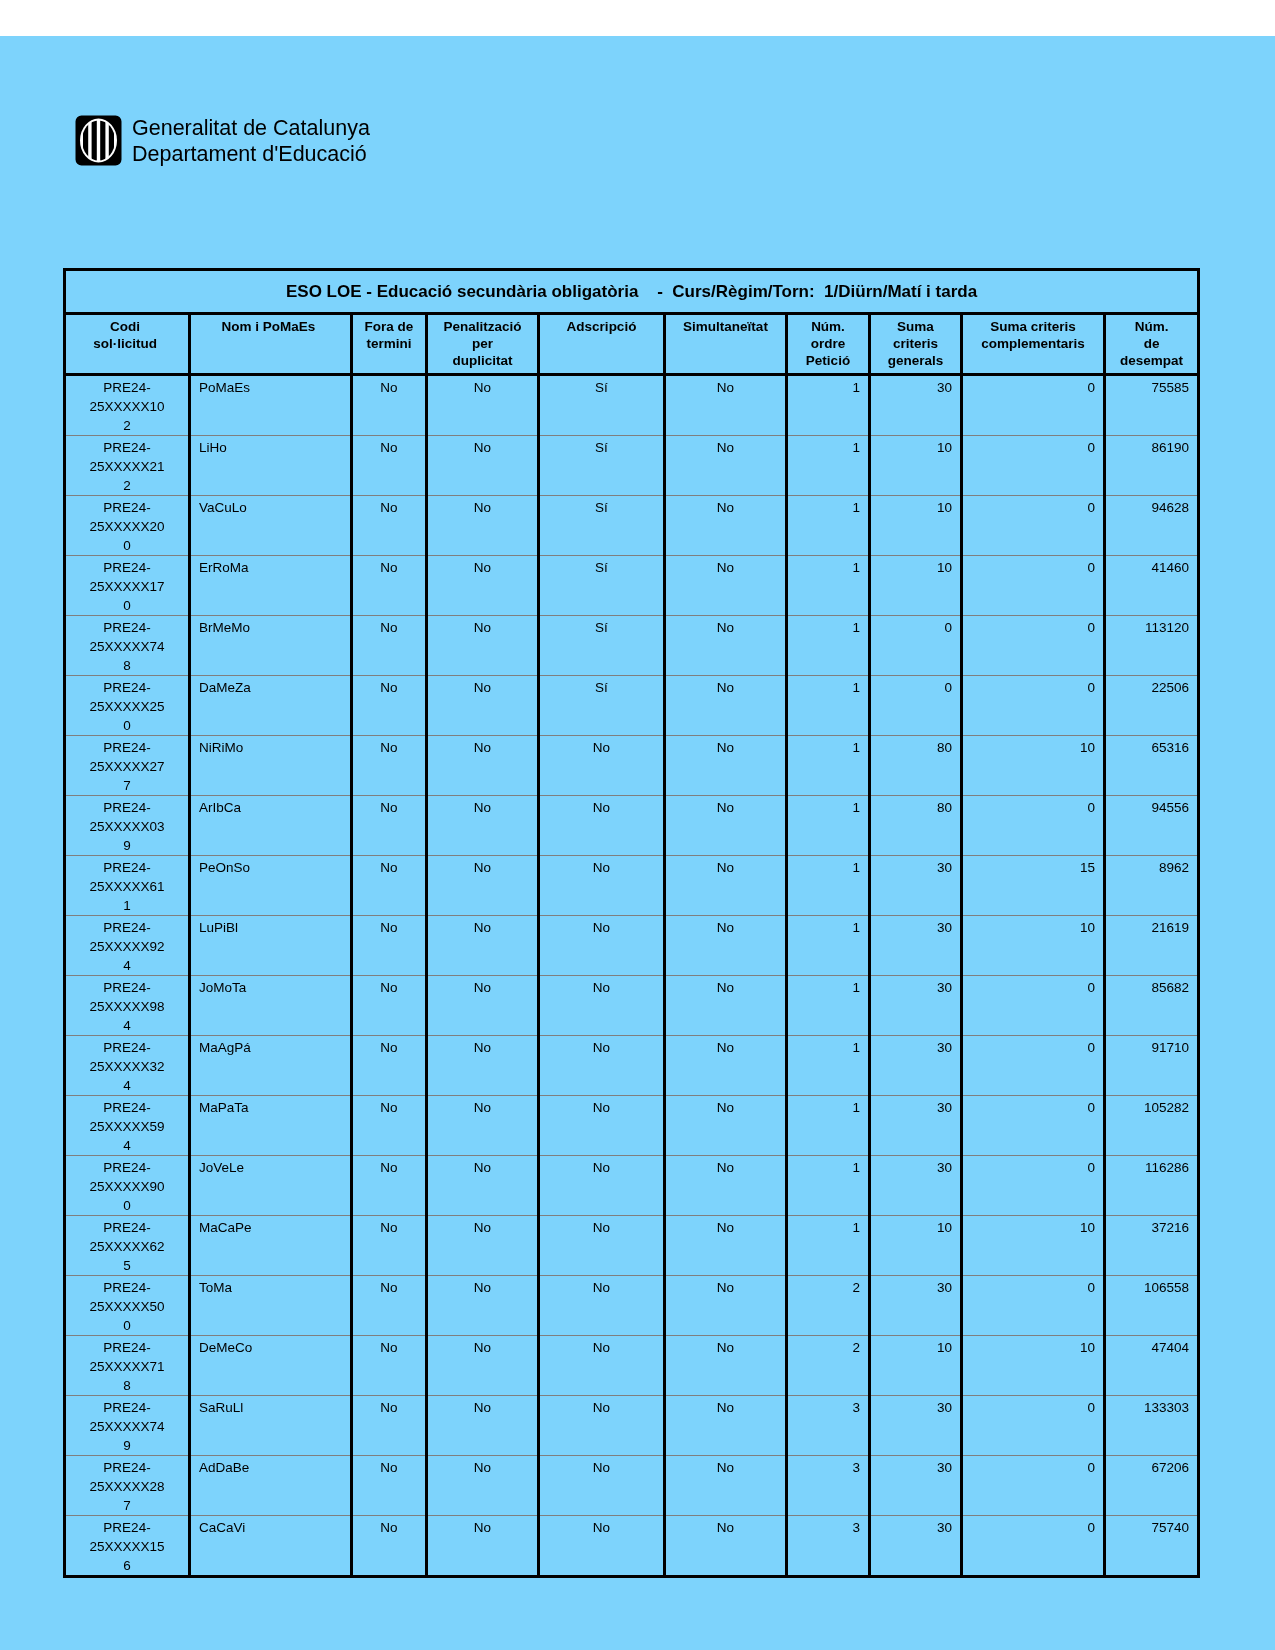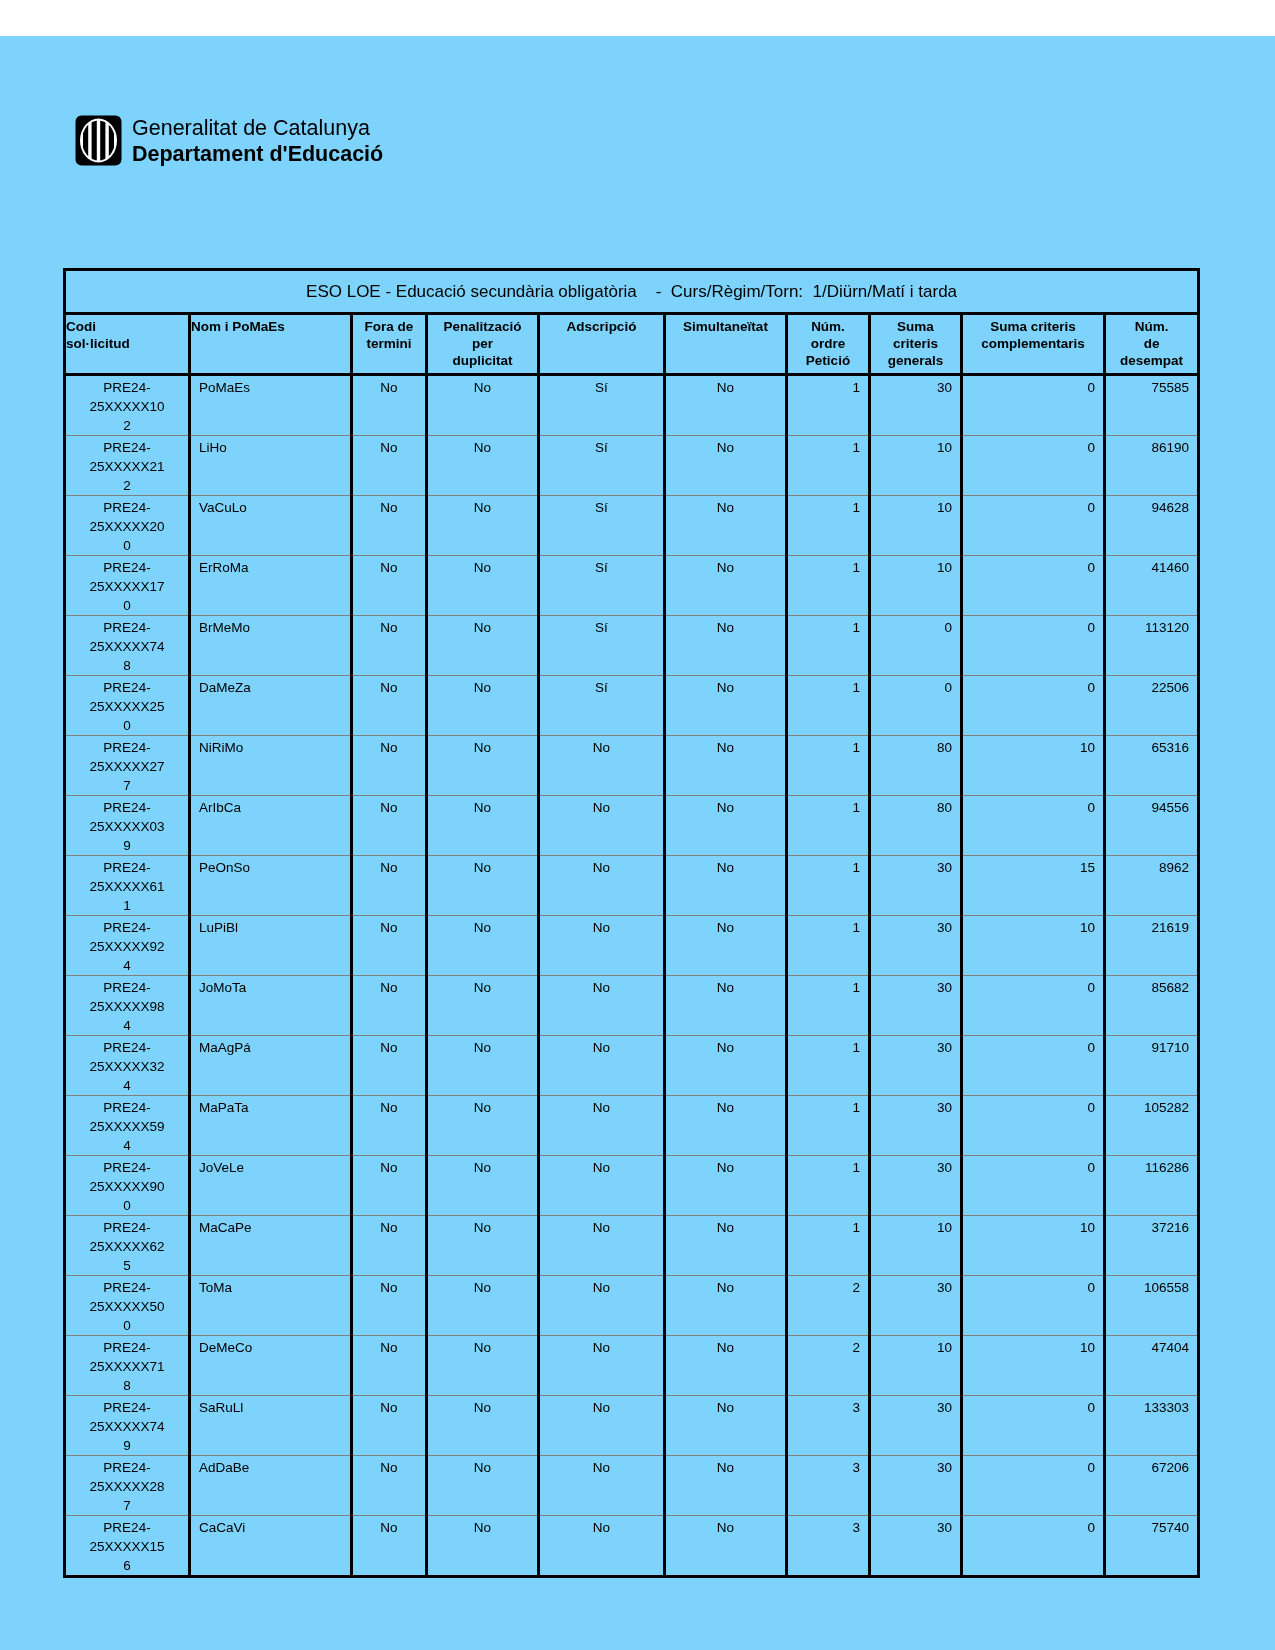--- a/index.html
+++ b/index.html
@@ -14,51 +14,51 @@
     width:1275px; height:1650px;
     padding:62px 78px 0 63px;
     overflow:hidden;
     background:#7dd3fc;
     margin-top:36px;
   }
   .header { position:relative; height:80px; }
   .brand { position:absolute; left:12px; top:17px; display:flex; align-items:flex-start; gap:10px; }
   .brand-lines { padding-top:0; }
   .brand-l1 { font-size:21.5px; line-height:26px; }
-  .brand-l2 { font-size:21.5px; line-height:26px; font-weight:bold; }
+  .brand-l2 { font-size:21.5px; line-height:26px; font-weight:normal; }
   .school { position:absolute; left:594px; top:2px; font-size:19.5px; line-height:25.5px; }
   .doc-title {
     padding:0 0 6px 9px;
     border-bottom:3px solid #000;
     font-size:20px; font-weight:bold; line-height:26px;
   }
   table.waitlist {
     margin-top:90px;
     width:1134px;
     table-layout:fixed;
     border-collapse:collapse;
     border:3px solid #000;
   }
   th.band {
     height:23px;
-    font-size:17px; font-weight:normal;
+    font-size:17px; font-weight:bold;
     text-align:center; vertical-align:middle;
     white-space:pre;
     border-bottom:3px solid #000;
     padding:9px;
     overflow:hidden;
   }
   th.col {
     border-left:3px solid #000;
     border-bottom:3px solid #000;
     font-size:13.5px; font-weight:bold; line-height:17px;
     text-align:center; vertical-align:top;
     padding:3px 4px 4px;
   }
-  th.col.left { text-align:left; padding-left:0; }
+  th.col.left { text-align:center; padding-left:0; }
   tbody tr { height:59px; }
   td {
     border-left:3px solid #000;
     border-top:1px solid #7f7f7f;
     font-size:13.5px; line-height:19px;
     vertical-align:top;
     padding:2px 4px 0;
     overflow:hidden;
   }
   td.center { text-align:center; }

